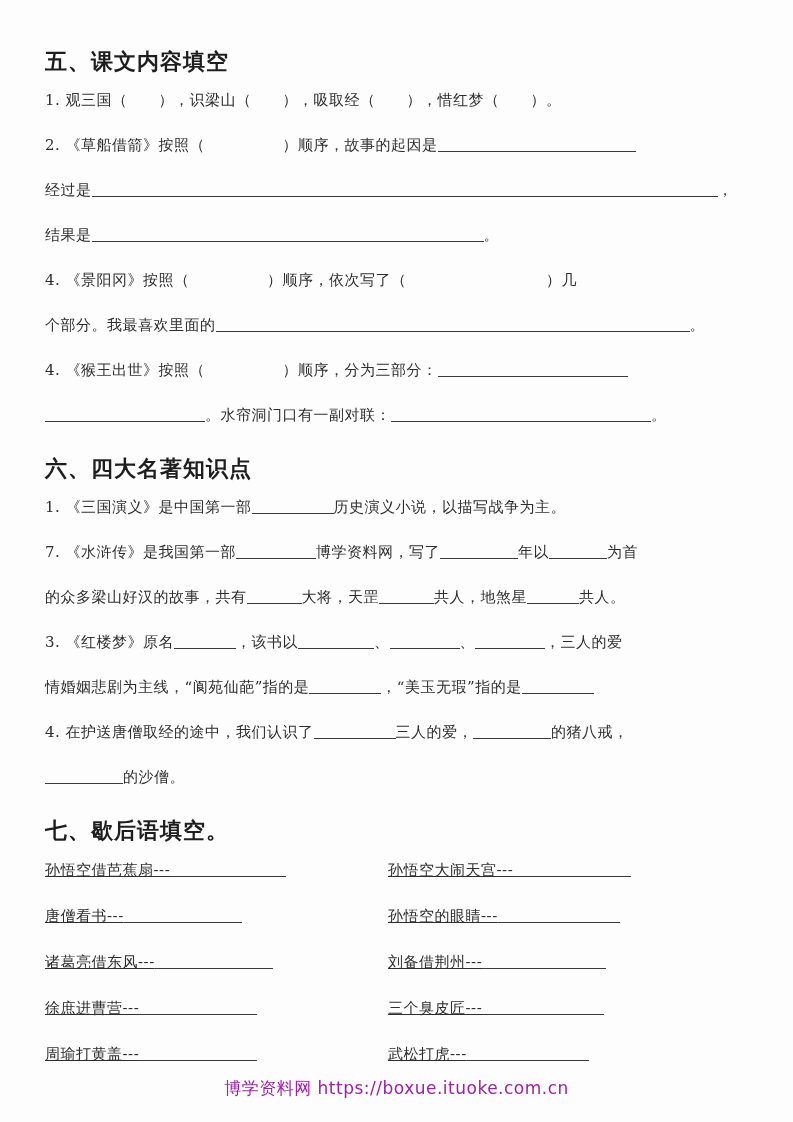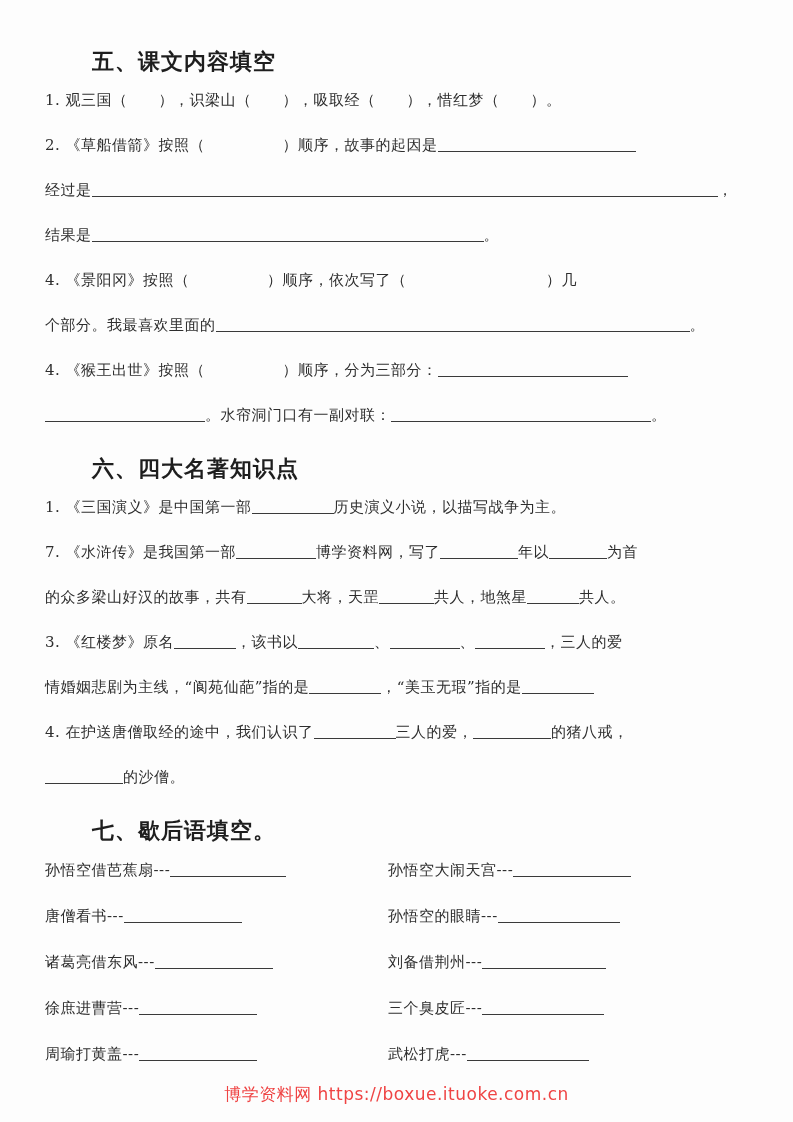--- a/index.html
+++ b/index.html
@@ -19,49 +19,49 @@
     box-sizing: border-box;
     padding: 46px 45px 0 45px;
   }
   .section-heading {
     font-family: "DejaVu Sans", "Liberation Sans", sans-serif;
     font-weight: bold;
     font-size: 22px;
     line-height: 32px;
     color: #1e1e1e;
     letter-spacing: 1px;
-    margin-left: 47px;
   }
   .section-heading.gap-above { margin-top: 15px; }
   .line {
     font-size: 15px;
     height: 45px;
     line-height: 45px;
     white-space: nowrap;
     letter-spacing: 0.5px;
   }
   .blank {
     display: inline-block;
     border-bottom: 1.6px solid #3a3a3a;
     height: 14px;
     vertical-align: baseline;
     margin-bottom: -2px;
   }
   .two-col-row {
     display: grid;
     grid-template-columns: 343px 1fr;
     height: 46px;
+    text-decoration: underline;
   }
   .two-col-row .line { height: 46px; line-height: 46px; }
   .footer {
-    margin-top: 6px;
+    margin-top: 0;
     text-align: center;
     font-family: "DejaVu Sans", "Liberation Sans", sans-serif;
     font-size: 17px;
-    color: #ef4444;
+    color: #a21caf;
     letter-spacing: 0.5px;
   }
 </style>
 </head>
 <body>
 
 <div class="page">
   <div id="worksheet-body">
       <div class="section-heading">五、课文内容填空</div>
       <div class="line"><span>1. 观三国（　　），识梁山（　　），吸取经（　　），惜红梦（　　）。</span></div>

